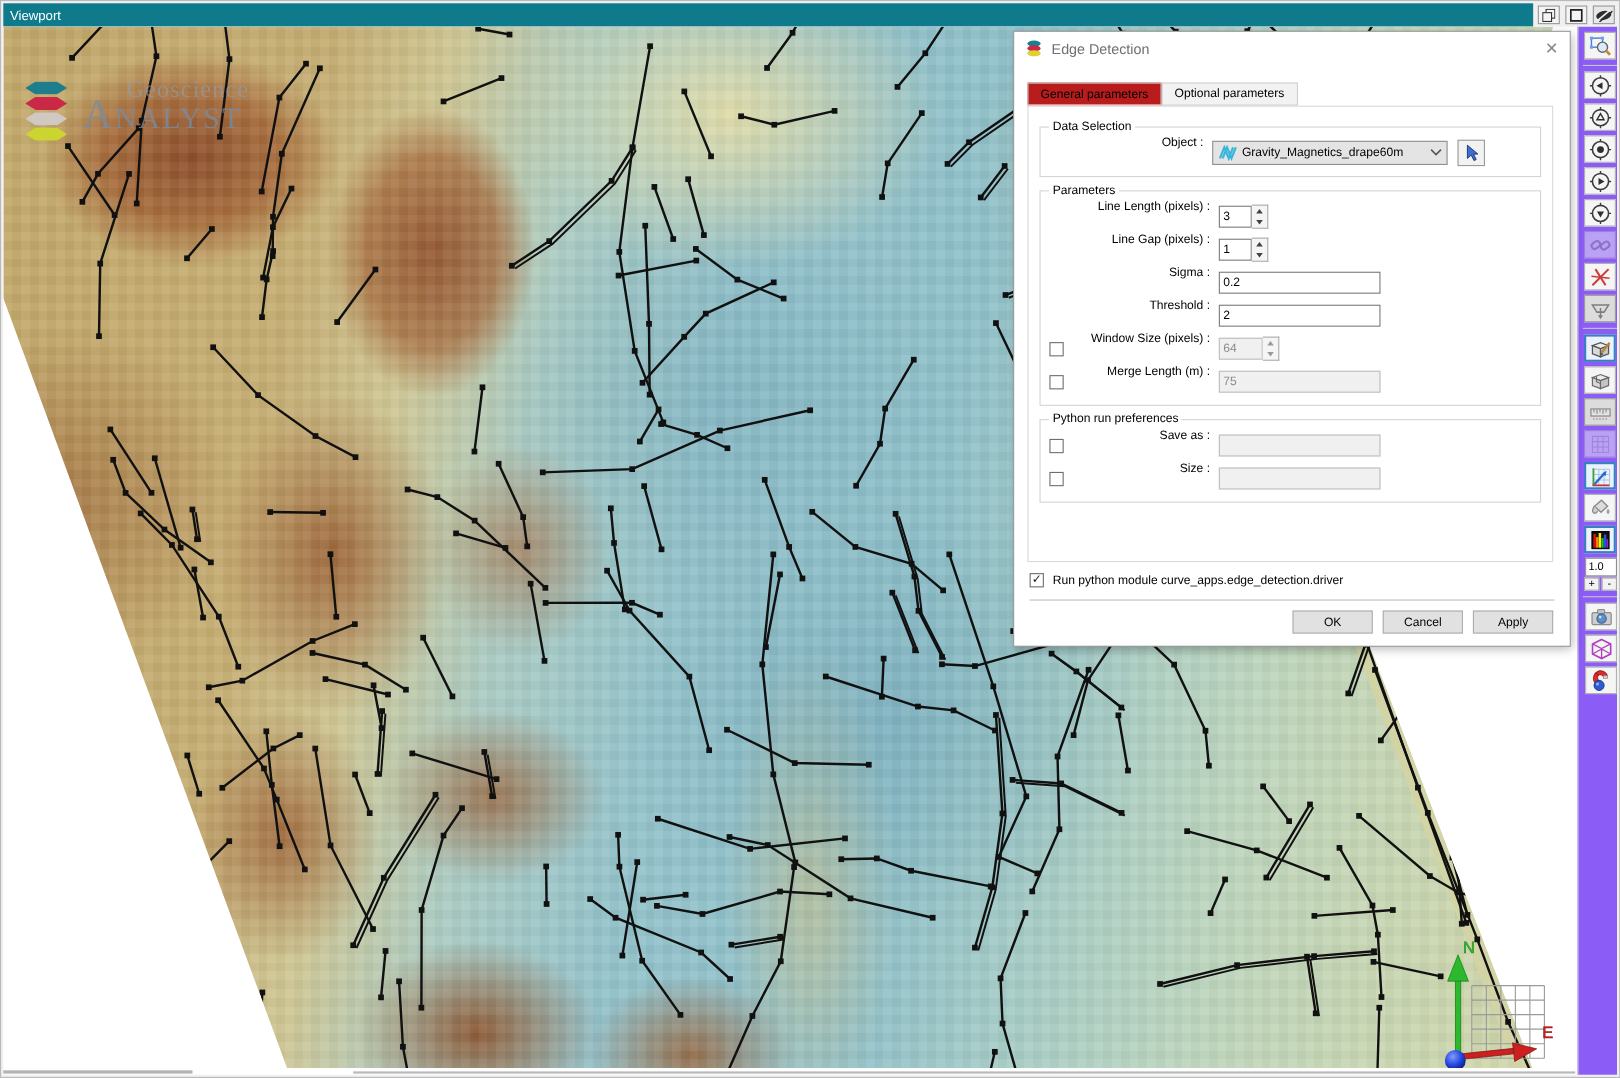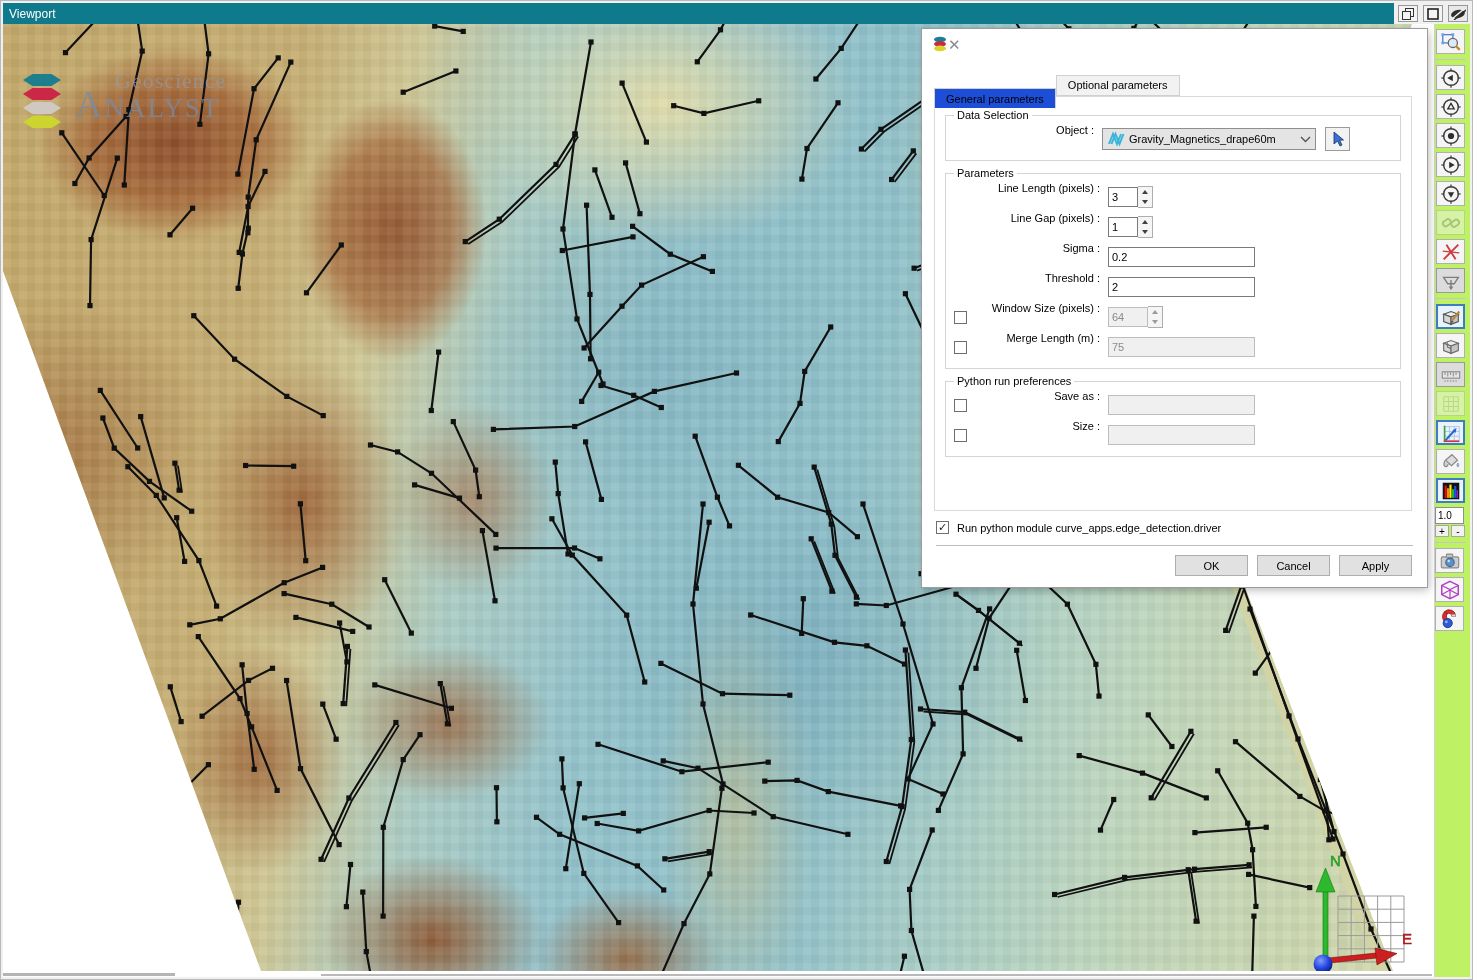--- a/index.html
+++ b/index.html
@@ -49,41 +49,41 @@
 
   
   .compass{position:absolute;left:1300px;top:826px;z-index:4;pointer-events:none;}
 
   
   .bottomstrip{position:absolute;left:3px;top:971px;width:1431px;height:6px;background:#ffffff;z-index:5;}
   .bstrip-a{position:absolute;left:0;top:2px;width:172px;height:3px;background:#b4b4b4;}
   .bstrip-b{position:absolute;left:318px;top:3px;right:2px;height:2px;background:#b9b9b9;}
 
   
-  .toolbar{position:absolute;left:1434px;top:24px;width:36px;bottom:3px;background:#bef264;border-left:1px solid #d4d4d4;z-index:6;
-    display:flex;flex-direction:column;align-items:flex-start;padding-top:3px;}
+  .toolbar{position:absolute;left:1434px;top:24px;width:36px;bottom:3px;background:#8b5cf6;border-left:1px solid #d4d4d4;z-index:6;
+    display:flex;flex-direction:column;align-items:flex-end;padding-top:3px;}
   .tb-btn{width:29px;height:25px;margin:2px 0;border:1px solid #b0b0b0;background:#f5f5f5;display:flex;align-items:center;justify-content:center;}
   .tb-btn.pressed{background:#dcdcdc;border-color:#9a9a9a;}
   .tb-btn.selected{border:2px solid var(--sel-blue,#3d7ec2);background:#eaf2fb;}
   .tb-btn.disabled{opacity:.45;}
   .tb-sep{width:31px;height:1px;background:#c6c6c6;margin:3px 0;}
   .tb-ic{display:flex;}
   .scale-input{width:29px;height:17px;font-size:10px;text-align:left;padding:0 2px;border:1px solid #8f8f8f;margin:2px 0 1px 0;background:#fff;}
   .pm-row{display:flex;gap:2px;margin-bottom:2px;}
   .pm-btn{width:14px;height:12px;border:1px solid #a7a7a7;background:#f2f2f2;font-size:10px;line-height:9px;text-align:center;padding:0;}
 
   
   .dialog{position:absolute;left:922px;top:29px;width:505px;height:558px;background:#fff;z-index:10;
     box-shadow:0 0 0 1px #9c9c9c,2px 3px 9px rgba(0,0,0,.28);font-size:11px;color:#000;}
   .dlg-title{height:30px;display:flex;align-items:center;padding:0 10px;}
   .dlg-title .ttl{margin-left:8px;font-size:13px;color:#6f6f6f;flex:1;}
   .dlg-close{color:#8a8a8a;font-size:15px;line-height:1;cursor:default;}
   .tabs{display:flex;margin:16px 0 0 12px;position:relative;z-index:2;}
   .tab{padding:3px 11px 3px 11px;border:1px solid #d0d0d0;background:#f2f2f2;margin-right:0px;}
-  .tab.active{background:#1d4ed8;border-bottom-color:#fff;position:relative;top:13px;padding-top:4px;}
+  .tab.active{background:#b91c1c;border-bottom-color:#fff;position:relative;top:0;padding-top:4px;}
   .panel{margin:0px 15px 0 12px;border:1px solid #d9d9d9;background:#fff;padding:6px 0 20px 0;height:415px;}
   fieldset{border:1px solid #d4d4d4;margin:6px 10px 6px 10px;padding:3px 8px 6px 8px;}
   fieldset legend{font-size:11px;padding:0 3px;}
   .row{display:flex;height:30px;}
   .cb-slot{width:22px;display:flex;align-items:center;}
   .lbl{width:140px;text-align:right;margin-right:8px;flex:none;}
   .lbl.w124{width:124px;}
   .ctl{display:flex;align-items:center;}
   .dd{height:22px;background:#e4e4e4;border:1px solid #8f8f8f;display:flex;align-items:center;padding:0 4px;}
   .dd .dd-lab{flex:1;padding-left:4px;}
@@ -1051,20 +1051,21 @@
 
 <div class="dialog">
   <div class="dlg-title">
     <span class="tb-ic">
       <svg width="16" height="16">
           <ellipse cx="8" cy="3.6" rx="6" ry="2.8" fill="#1e7e8e"></ellipse>
           <ellipse cx="8" cy="8" rx="6" ry="2.8" fill="#c92b47"></ellipse>
           <ellipse cx="8" cy="12.4" rx="6" ry="2.8" fill="#ddd22e"></ellipse>
         </svg>
     </span>
+    <span class="ttl">Edge Detection</span>
     <span class="dlg-close">✕</span>
   </div>
 
   <div class="tabs">
     <div class="tab active">General parameters</div>
     <div class="tab">Optional parameters</div>
   </div>
 
   <div class="panel">
 

